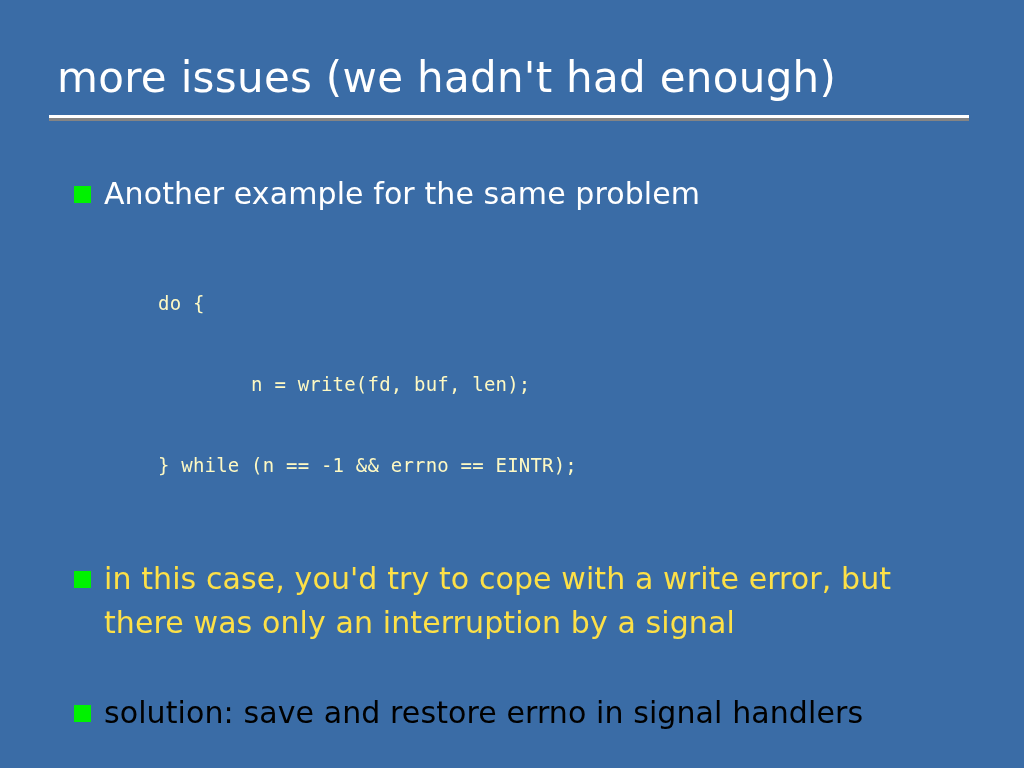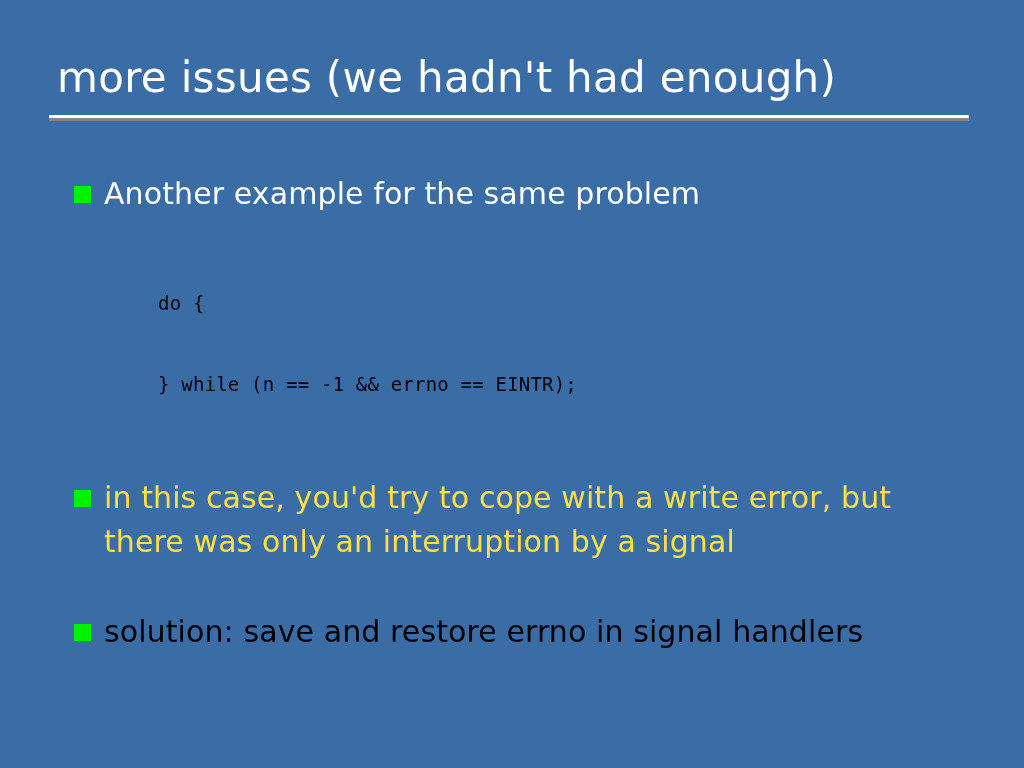--- a/index.html
+++ b/index.html
@@ -126,22 +126,23 @@
 
   <div class="body-block">
 
     <div class="bullet-row">
       <div class="bullet-marker" style="background: rgb(0, 242, 0);"></div>
       <div class="bullet-text" style="color: rgb(255, 255, 255);">Another example for the same problem</div>
     </div>
 
     <div class="gap-code"></div>
 
-    <div class="code-block" style="color: #000000;">
+    <div class="code-block" style="color: #fef9c3;">
       <div class="code-line">do {</div>
+      <div class="code-line">        n = write(fd, buf, len);</div>
       <div class="code-line">} while (n == -1 &amp;&amp; errno == EINTR);</div>
     </div>
 
     <div class="gap-after-code"></div>
 
     <div class="bullet-row">
       <div class="bullet-marker" style="background: rgb(0, 242, 0);"></div>
       <div class="bullet-text" style="color: #fde047;">in this case, you'd try to cope with a write error, but there was only an interruption by a signal</div>
     </div>
 

